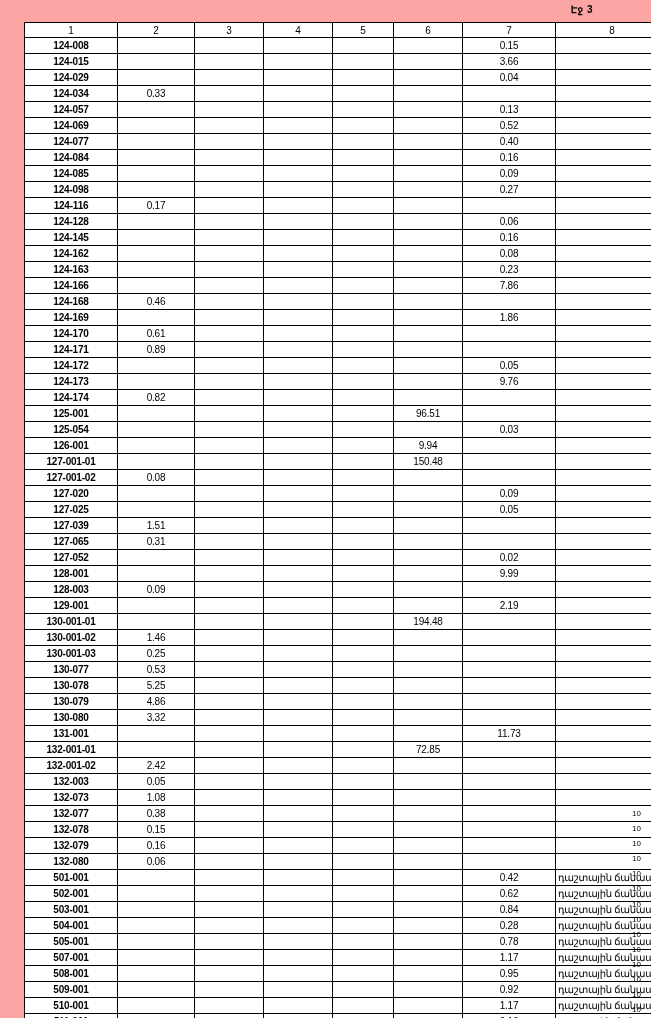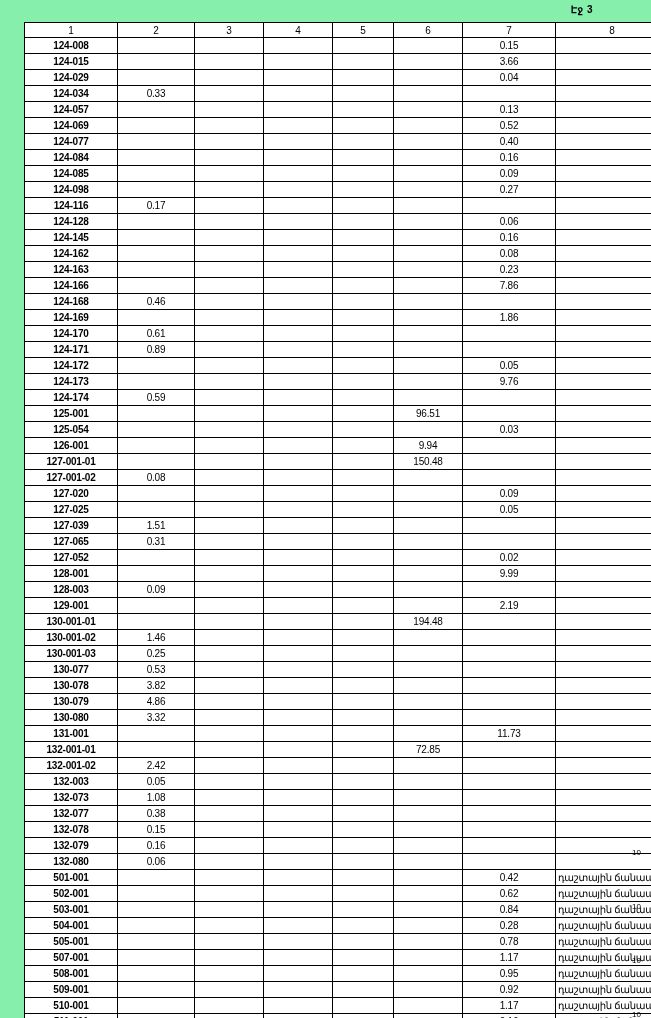--- a/index.html
+++ b/index.html
@@ -12,21 +12,21 @@
     height: 1018px;
     font-family: "Liberation Sans", sans-serif;
     color: #000000;
     position: relative;
     overflow: hidden;
   }
   .page {
     position: relative;
     width: 651px;
     height: 1018px;
-    background: #86efac;
+    background: #fca5a5;
   }
   .page-label {
     position: absolute;
     top: 4px;
     right: 58px;
     font-size: 10px;
     font-weight: bold;
     letter-spacing: 0.5px;
     white-space: nowrap;
   }
@@ -85,21 +85,20 @@
     position: absolute;
     left: 632px;
     top: 806px;
     width: 19px;
     font-size: 8px;
     line-height: 15.1px;
   }
   .tail-col div {
     height: 15.1px;
     overflow: hidden;
-    margin-top: 39px;
   }
 </style>
 </head>
 <body>
 
 <div class="page">
 
   <div class="page-label">Էջ 3</div>
 
   <div class="table-wrap">
@@ -330,21 +329,21 @@
             <td class="c2 num"></td>
             <td class="c3 num"></td>
             <td class="c4 num"></td>
             <td class="c5 num"></td>
             <td class="c6 num"></td>
             <td class="c7 num">9.76</td>
             <td class="c8 arm"></td>
           </tr>
           <tr>
             <td class="c1 code">124-174</td>
-            <td class="c2 num">0.59</td>
+            <td class="c2 num">0.82</td>
             <td class="c3 num"></td>
             <td class="c4 num"></td>
             <td class="c5 num"></td>
             <td class="c6 num"></td>
             <td class="c7 num"></td>
             <td class="c8 arm"></td>
           </tr>
           <tr>
             <td class="c1 code">125-001</td>
             <td class="c2 num"></td>
@@ -510,21 +509,21 @@
             <td class="c2 num">0.53</td>
             <td class="c3 num"></td>
             <td class="c4 num"></td>
             <td class="c5 num"></td>
             <td class="c6 num"></td>
             <td class="c7 num"></td>
             <td class="c8 arm"></td>
           </tr>
           <tr>
             <td class="c1 code">130-078</td>
-            <td class="c2 num">3.82</td>
+            <td class="c2 num">5.25</td>
             <td class="c3 num"></td>
             <td class="c4 num"></td>
             <td class="c5 num"></td>
             <td class="c6 num"></td>
             <td class="c7 num"></td>
             <td class="c8 arm"></td>
           </tr>
           <tr>
             <td class="c1 code">130-079</td>
             <td class="c2 num">4.86</td>

